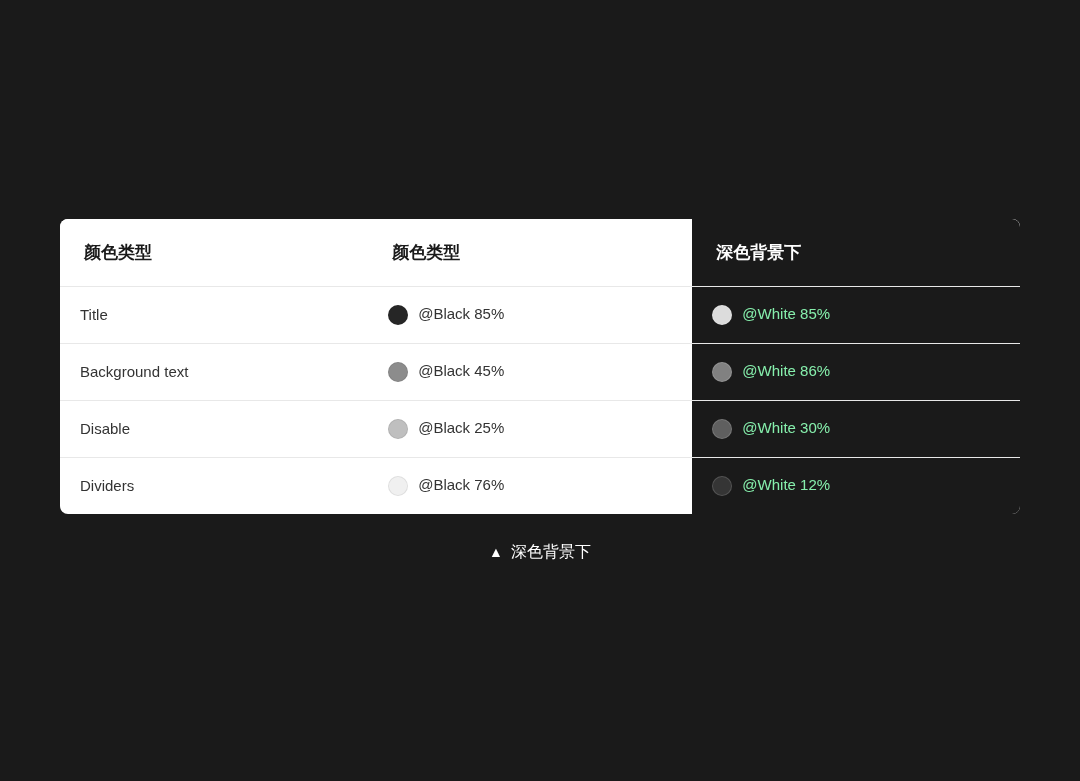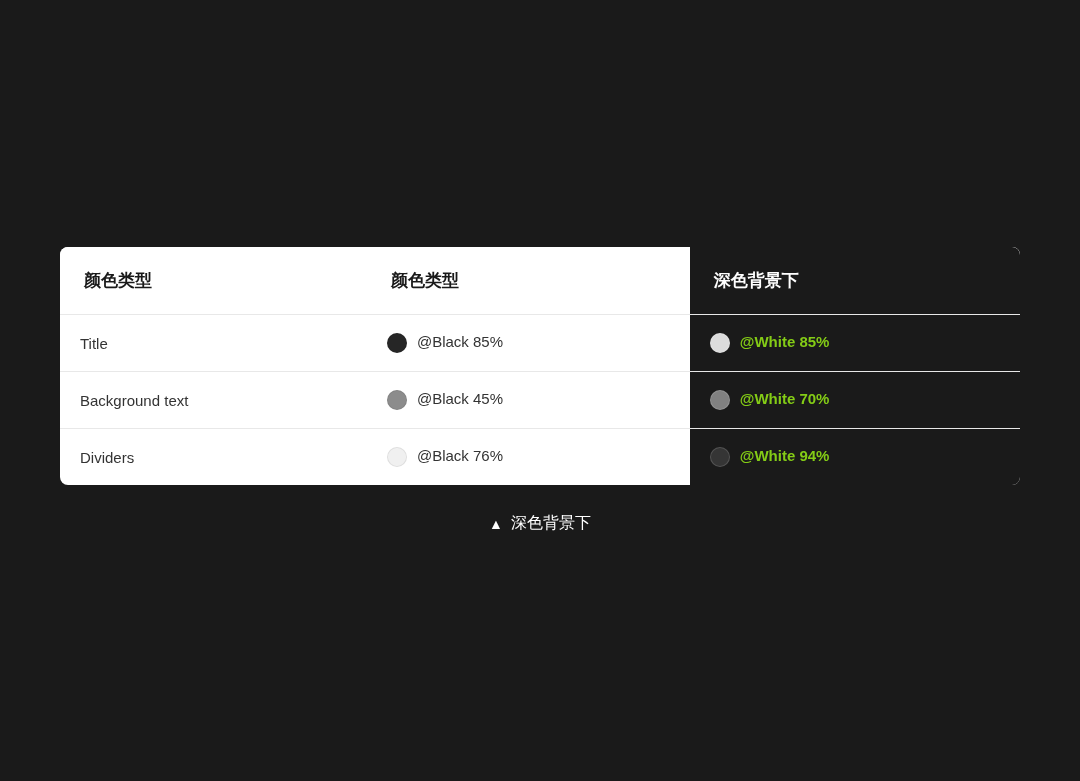--- a/index.html
+++ b/index.html
@@ -46,22 +46,21 @@
       border-top: 1px solid #e8e8e8;
     }
     tbody td {
       padding: 18px 20px;
       font-size: 15px;
       color: #333;
       vertical-align: middle;
     }
     tbody td.dark-col {
       background: #1a1a1a;
-      color: #84cc16;
-      font-weight: bold;
+      color: #86efac;
     }
     .color-row {
       display: flex;
       gap: 10px;
     }
     .dot {
       width: 20px;
       height: 20px;
       border-radius: 50%;
       flex-shrink: 0;
@@ -112,36 +111,51 @@
             <td>Background text</td>
             <td>
               <div class="color-row">
                 <div class="dot" style="background: rgba(0, 0, 0, 0.45); border: 1px solid rgba(0, 0, 0, 0.08);"></div>
                 <span>@Black 45%</span>
               </div>
             </td>
             <td class="dark-col">
               <div class="color-row">
                 <div class="dot" style="background: rgba(255, 255, 255, 0.45); border: 1px solid rgba(255, 255, 255, 0.15);"></div>
-                <span>@White 70%</span>
+                <span>@White 86%</span>
+              </div>
+            </td>
+          </tr>
+          <tr>
+            <td>Disable</td>
+            <td>
+              <div class="color-row">
+                <div class="dot" style="background: rgba(0, 0, 0, 0.25); border: 1px solid rgba(0, 0, 0, 0.08);"></div>
+                <span>@Black 25%</span>
+              </div>
+            </td>
+            <td class="dark-col">
+              <div class="color-row">
+                <div class="dot" style="background: rgba(255, 255, 255, 0.3); border: 1px solid rgba(255, 255, 255, 0.15);"></div>
+                <span>@White 30%</span>
               </div>
             </td>
           </tr>
           <tr>
             <td>Dividers</td>
             <td>
               <div class="color-row">
                 <div class="dot" style="background: rgba(0, 0, 0, 0.06); border: 1px solid rgba(0, 0, 0, 0.08);"></div>
                 <span>@Black 76%</span>
               </div>
             </td>
             <td class="dark-col">
               <div class="color-row">
                 <div class="dot" style="background: rgba(255, 255, 255, 0.12); border: 1px solid rgba(255, 255, 255, 0.15);"></div>
-                <span>@White 94%</span>
+                <span>@White 12%</span>
               </div>
             </td>
           </tr>
         </tbody>
     </table>
   </div>
 </div>
 
 <div class="caption">
   <span class="caption-triangle">▲</span>

